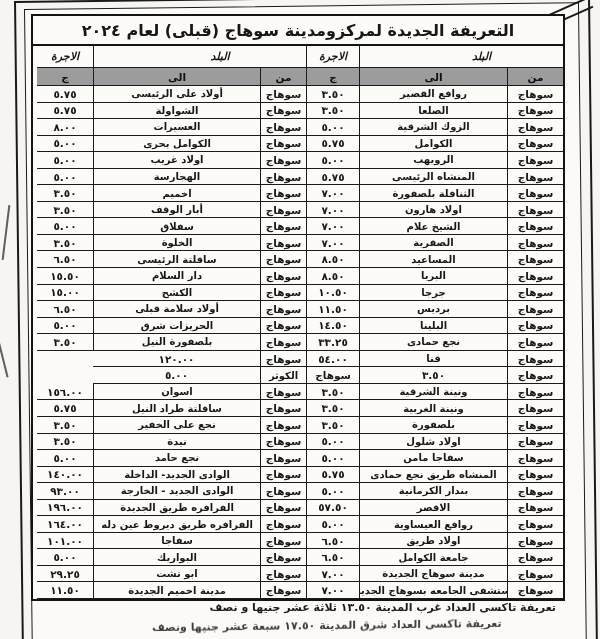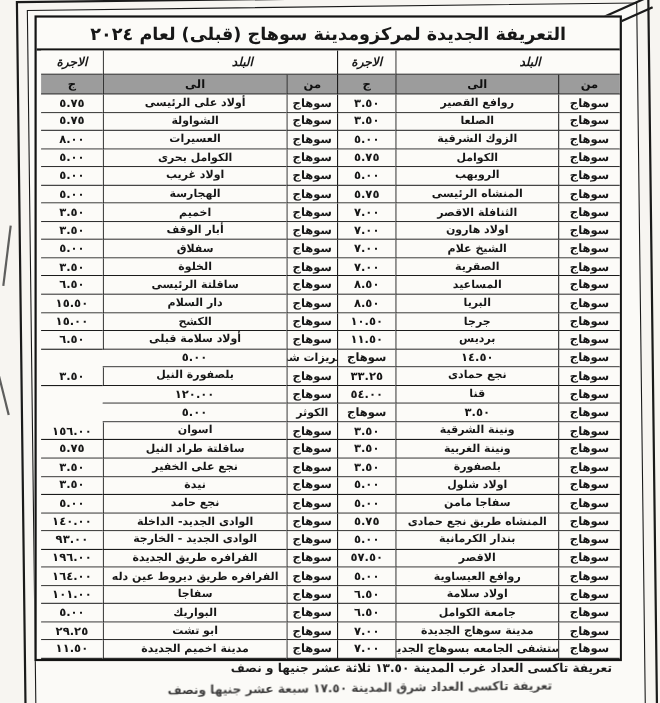--- a/index.html
+++ b/index.html
@@ -121,21 +121,21 @@
       <div class="grid trow">
         <div class="cell c-from">سوهاج</div>
         <div class="cell c-to">المنشاه الرئيسى</div>
         <div class="cell c-fare">٥.٧٥</div>
         <div class="cell c-from">سوهاج</div>
         <div class="cell c-to">الهجارسة</div>
         <div class="cell c-fare">٥.٠٠</div>
       </div>
       <div class="grid trow">
         <div class="cell c-from">سوهاج</div>
-        <div class="cell c-to">الثنافلة الاقصر</div>
+        <div class="cell c-to">الثنافلة بلصفورة</div>
         <div class="cell c-fare">٧.٠٠</div>
         <div class="cell c-from">سوهاج</div>
         <div class="cell c-to">اخميم</div>
         <div class="cell c-fare">٣.٥٠</div>
       </div>
       <div class="grid trow">
         <div class="cell c-from">سوهاج</div>
         <div class="cell c-to">اولاد هارون</div>
         <div class="cell c-fare">٧.٠٠</div>
         <div class="cell c-from">سوهاج</div>
@@ -185,20 +185,21 @@
       <div class="grid trow">
         <div class="cell c-from">سوهاج</div>
         <div class="cell c-to">برديس</div>
         <div class="cell c-fare">١١.٥٠</div>
         <div class="cell c-from">سوهاج</div>
         <div class="cell c-to">أولاد سلامة قبلى</div>
         <div class="cell c-fare">٦.٥٠</div>
       </div>
       <div class="grid trow">
         <div class="cell c-from">سوهاج</div>
+        <div class="cell c-to">البلينا</div>
         <div class="cell c-fare">١٤.٥٠</div>
         <div class="cell c-from">سوهاج</div>
         <div class="cell c-to">الحريزات شرق</div>
         <div class="cell c-fare">٥.٠٠</div>
       </div>
       <div class="grid trow">
         <div class="cell c-from">سوهاج</div>
         <div class="cell c-to">نجع حمادى</div>
         <div class="cell c-fare">٣٣.٢٥</div>
         <div class="cell c-from">سوهاج</div>
@@ -286,21 +287,21 @@
       <div class="grid trow">
         <div class="cell c-from">سوهاج</div>
         <div class="cell c-to">روافع العيساوية</div>
         <div class="cell c-fare">٥.٠٠</div>
         <div class="cell c-from">سوهاج</div>
         <div class="cell c-to">الفرافره طريق ديروط عين دله</div>
         <div class="cell c-fare">١٦٤.٠٠</div>
       </div>
       <div class="grid trow">
         <div class="cell c-from">سوهاج</div>
-        <div class="cell c-to">اولاد سلامة</div>
+        <div class="cell c-to">اولاد طريق</div>
         <div class="cell c-fare">٦.٥٠</div>
         <div class="cell c-from">سوهاج</div>
         <div class="cell c-to">سفاجا</div>
         <div class="cell c-fare">١٠١.٠٠</div>
       </div>
       <div class="grid trow">
         <div class="cell c-from">سوهاج</div>
         <div class="cell c-to">جامعة الكوامل</div>
         <div class="cell c-fare">٦.٥٠</div>
         <div class="cell c-from">سوهاج</div>

